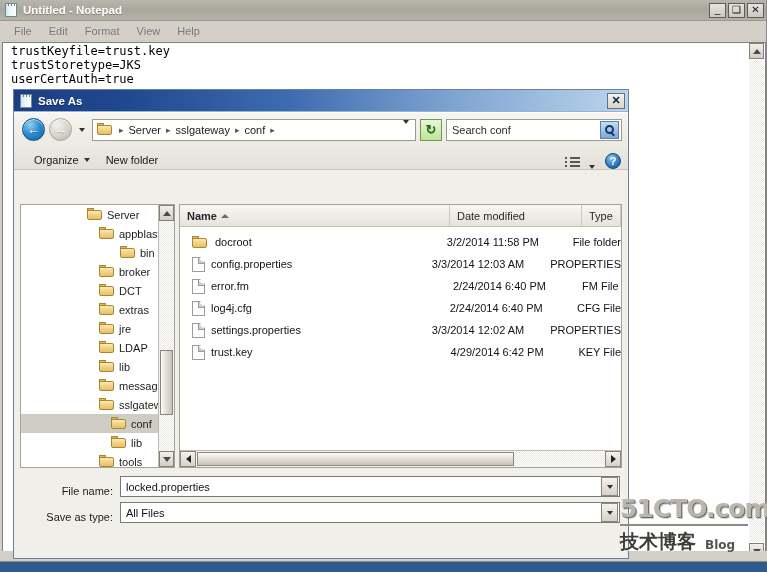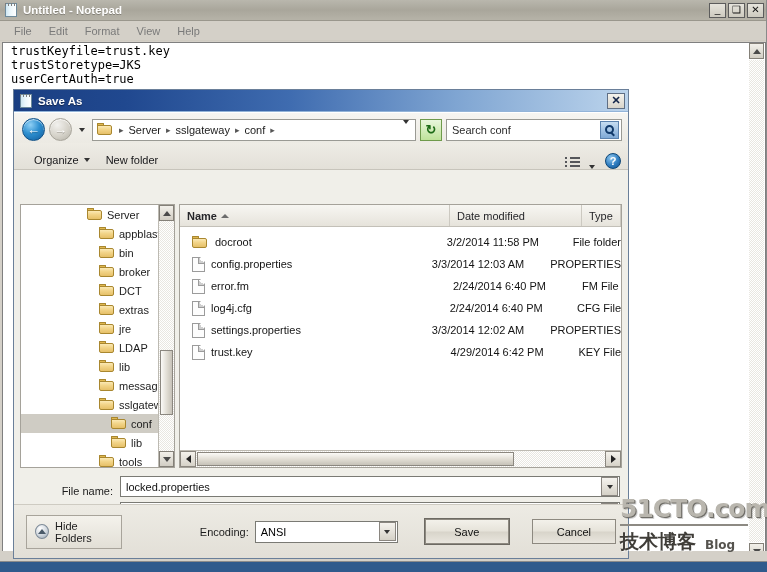--- a/index.html
+++ b/index.html
@@ -581,21 +581,21 @@
             </span>
             <span>Server</span>
           </div>
         <div class="tree-row" style="padding-left:78px">
             <span class="folder-ico">
               <span class="tab"></span>
               <span class="bod"></span>
             </span>
             <span>appblast</span>
           </div>
-        <div class="tree-row" style="padding-left:78px">
+        <div class="tree-row" style="padding-left:99px">
             <span class="folder-ico">
               <span class="tab"></span>
               <span class="bod"></span>
             </span>
             <span>bin</span>
           </div>
         <div class="tree-row" style="padding-left:78px">
             <span class="folder-ico">
               <span class="tab"></span>
               <span class="bod"></span>
@@ -778,41 +778,20 @@
         <span class="formlabel">Save as type:</span>
         <div class="combo">
           <span class="val">All Files</span>
           <span class="combo-arrow">
               <span class="tri dn-sm"></span>
             </span>
         </div>
       </div>
     </div>
 
-    <div id="actionbar">
-      <span id="hide-folders">
-        <span class="up-circle">
-            <span class="tri up" style="border-bottom-color:#4a5a69"></span>
-          </span>
-        <span>Hide Folders</span>
-      </span>
-
-      <span id="encoding-group">
-        <span id="encoding-label">Encoding:</span>
-        <span id="encoding-combo">
-          <span class="val">ANSI</span>
-          <span class="combo-arrow">
-              <span class="tri dn-sm"></span>
-            </span>
-        </span>
-      </span>
-
-      <span class="pushbtn" id="save-btn">Save</span>
-      <span class="pushbtn" id="cancel-btn">Cancel</span>
-    </div>
 
   </div>
 </div>
 
 <div id="watermark">
   <div id="wm-top">51CTO.com</div>
   <div id="wm-rule"></div>
   <div id="wm-bot">
     <span id="wm-cn">技术博客</span>
     <span id="wm-blog">Blog</span>

